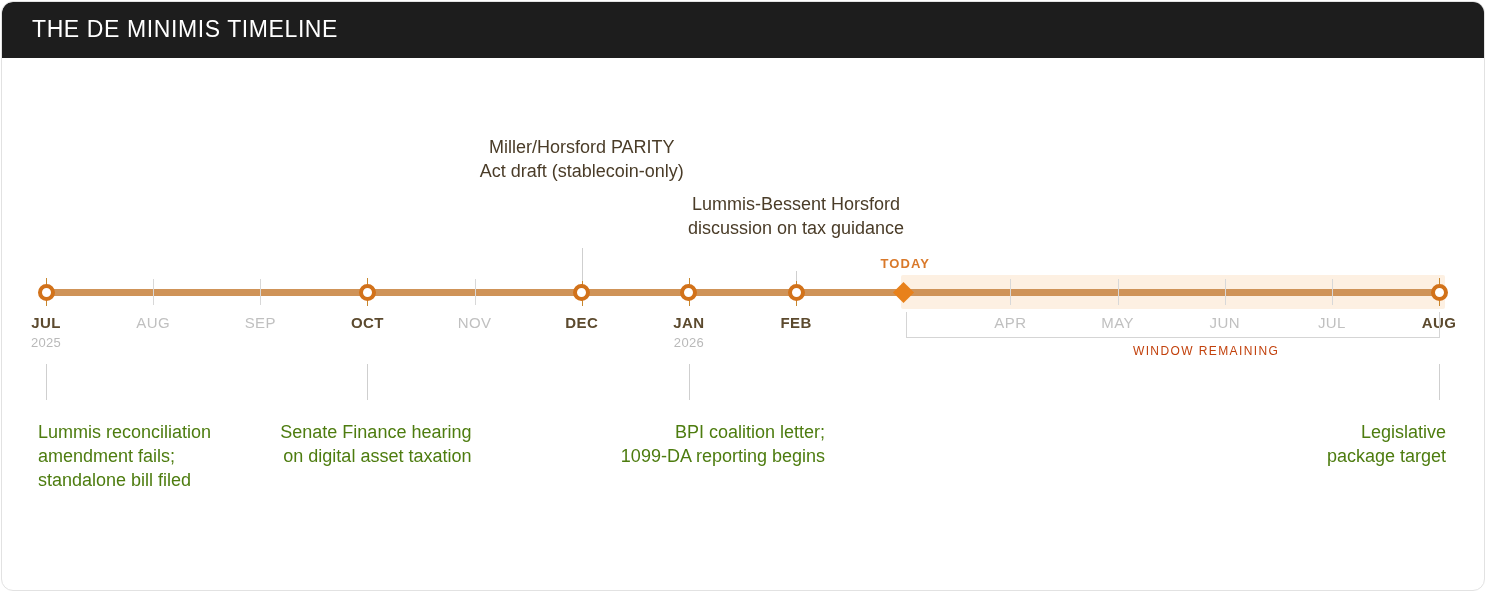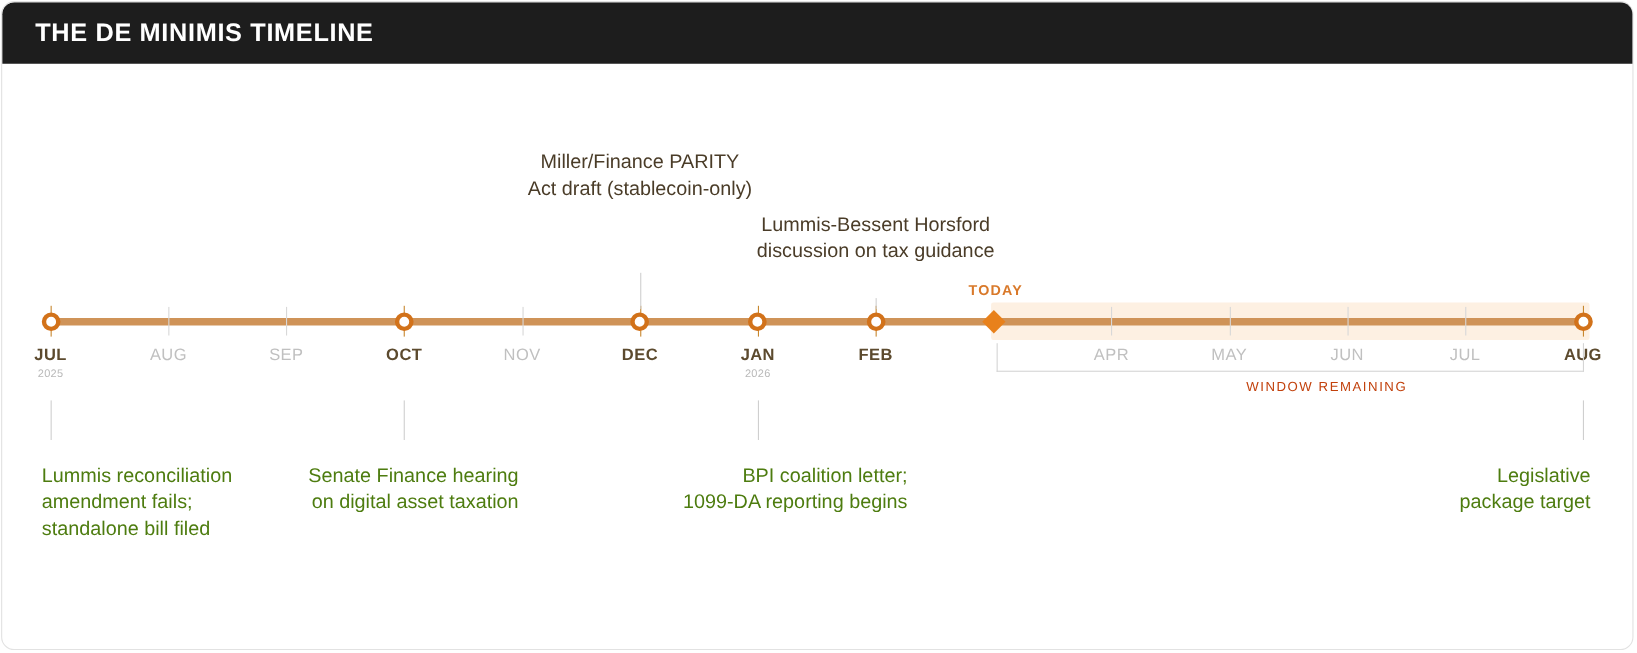--- a/index.html
+++ b/index.html
@@ -35,21 +35,21 @@
     width: 1484px;
     height: 56px;
     background: #1d1d1d;
     border-radius: 11px 11px 0 0;
   }
   .header-title {
     position: absolute;
     left: 30px;
     top: 14px;
     font-size: 23px;
-    font-weight: bold;
+    font-weight: normal;
     color: #ffffff;
     letter-spacing: 0.6px;
     white-space: nowrap;
   }
   .header-range {
     position: absolute;
     right: 37px;
     top: 17px;
     font-size: 19px;
     color: #bcbcbc;
@@ -132,21 +132,21 @@
   }
   .month.key {
     font-weight: bold;
     color: #5c4a2e;
   }
   .month.dim {
     color: #c0c0c0;
   }
   .month-year {
     position: absolute;
-    font-size: 10px;
+    font-size: 13px;
     color: #b9b9b9;
     white-space: nowrap;
     transform: translateX(-50%);
     letter-spacing: 0.3px;
     text-align: center;
   }
 
   
   .leader {
     position: absolute;
@@ -250,21 +250,21 @@
       </div>
 
     <div class="today-label" id="today-label" style="left: 903.231px; top: 198px;">TODAY</div>
     <div class="today-diamond" id="today-diamond" style="left: 893.731px; top: 226.5px;"></div>
 
     <div class="bracket" id="bracket" style="left: 904.231px; top: 254px; width: 533.769px; height: 26px;"></div>
     <div class="bracket-label" id="bracket-label" style="left: 1204.12px; top: 286px;">WINDOW REMAINING</div>
 
     <div id="anno-layer">
         <div class="leader" style="left: 579.769px; top: 190px; height: 33px;"></div>
-        <div class="anno-top" style="left: 329.769px; top: 77px; width: 500px;">Miller/Finance PARITY
+        <div class="anno-top" style="left: 329.769px; top: 77px; width: 500px;">Miller/Horsford PARITY
 Act draft (stablecoin-only)</div>
         <div class="leader" style="left: 794.077px; top: 213px; height: 10px;"></div>
         <div class="anno-top" style="left: 544.077px; top: 134px; width: 500px;">Lummis-Bessent Horsford
 discussion on tax guidance</div>
         <div class="leader" style="left: 44px; top: 306px; height: 36px;"></div>
         <div class="anno-bottom left" style="top: 362px; width: 300px; left: 36px;">Lummis reconciliation
 amendment fails;
 standalone bill filed</div>
         <div class="leader" style="left: 365.462px; top: 306px; height: 36px;"></div>
         <div class="anno-bottom right" style="top: 362px; width: 300px; left: 169.462px;">Senate Finance hearing

